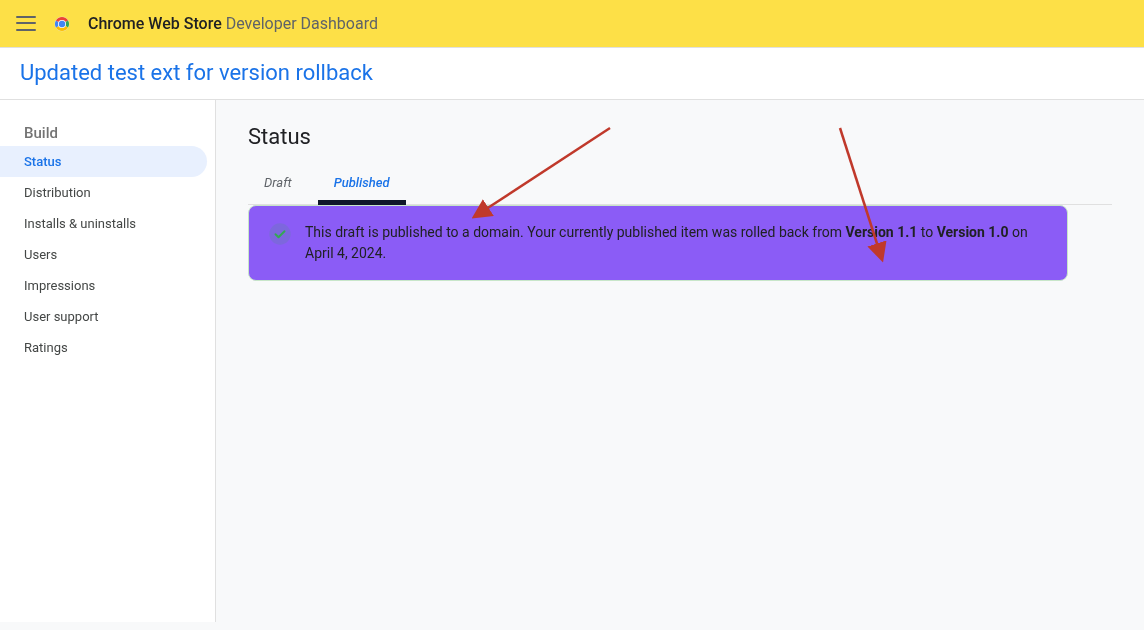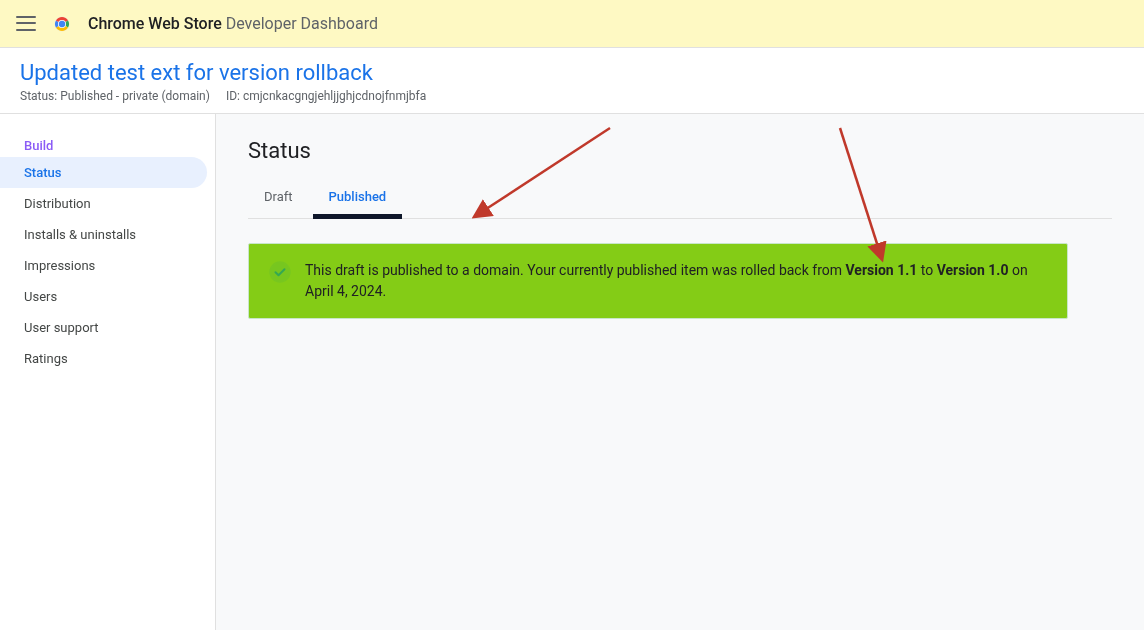--- a/index.html
+++ b/index.html
@@ -11,21 +11,21 @@
       height: 630px;
       width: 1144px;
       overflow: hidden;
     }
 
     
     .top-bar {
       display: flex;
       align-items: center;
       height: 48px;
-      background: #fef9c3;
+      background: #fde047;
       border-bottom: 1px solid #e0e0e0;
       padding: 10px 16px;
       gap: 12px;
     }
     .hamburger-icon {
       width: 20px;
       height: 20px;
       display: flex;
       flex-direction: column;
       justify-content: space-around;
@@ -78,23 +78,23 @@
     
     .sidebar {
       width: 216px;
       background: #fff;
       border-right: 1px solid #e0e0e0;
       padding: 16px 0;
       flex-shrink: 0;
       overflow-y: auto;
     }
     .sidebar-section-label {
-      font-size: 13px;
-      font-weight: 500;
-      color: #8b5cf6;
+      font-size: 15px;
+      font-weight: 500;
+      color: #737373;
       padding: 8px 24px 4px 24px;
     }
     .sidebar-item {
       display: flex;
       align-items: center;
       padding: 8px 24px;
       font-size: 13px;
       color: #444746;
       cursor: pointer;
       border-radius: 0 24px 24px 0;
@@ -122,43 +122,43 @@
     .content-title {
       font-size: 22px;
       font-weight: 400;
       color: #202124;
       margin-bottom: 16px;
     }
 
     
     .tabs {
       display: flex;
-      gap: 4px;
+      gap: 10px;
       border-bottom: 1px solid #e0e0e0;
-      margin-bottom: 24px;
+      font-style: italic;
     }
     .tab {
       padding: 10px 16px;
       font-size: 13px;
       color: #5f6368;
       cursor: pointer;
       border-bottom: 2px solid transparent;
       margin-bottom: -1px;
     }
     .tab.active {
       color: #1a73e8;
       border-bottom: 5px solid #0f172a;
       font-weight: 500;
     }
 
     
     .status-message {
-      background: #84cc16;
+      background: #8b5cf6;
       border: 1px solid #c8e6c9;
-      border-radius: 2px;
+      border-radius: 8px;
       padding: 16px 20px;
       display: flex;
       align-items: flex-start;
       gap: 14px;
       max-width: 820px;
     }
     .status-icon {
       width: 22px;
       height: 22px;
       flex-shrink: 0;
@@ -197,51 +197,43 @@
     <circle cx="14" cy="14" r="4" fill="#fff"></circle>
     <circle cx="14" cy="14" r="3.2" fill="#4285F4"></circle>
   </svg>
   <span class="header-title">
     <strong>Chrome Web Store</strong><span> Developer Dashboard</span>
   </span>
 </div>
 
 <div class="page-header">
   <div class="page-title">Updated test ext for version rollback</div>
-  <div class="page-meta">
-    <span>
-      <span>Status:</span> <span>Published - private (domain)</span>
-    </span>
-    <span>
-      <span>ID:</span> <span>cmjcnkacgngjehljjghjcdnojfnmjbfa</span>
-    </span>
-  </div>
 </div>
 
 <div class="main-layout">
 
   <nav class="sidebar">
     <div class="sidebar-section-label">Build</div>
 
     <div class="sidebar-item active">
       <span>Status</span>
     </div>
     <div class="sidebar-item">
       <span>Distribution</span>
     </div>
 
 
     <div class="sidebar-item">
       <span>Installs &amp; uninstalls</span>
     </div>
     <div class="sidebar-item">
+      <span>Users</span>
+    </div>
+    <div class="sidebar-item">
       <span>Impressions</span>
-    </div>
-    <div class="sidebar-item">
-      <span>Users</span>
     </div>
     <div class="sidebar-item">
       <span>User support</span>
     </div>
     <div class="sidebar-item">
       <span>Ratings</span>
     </div>
   </nav>
 
   <div class="content">

